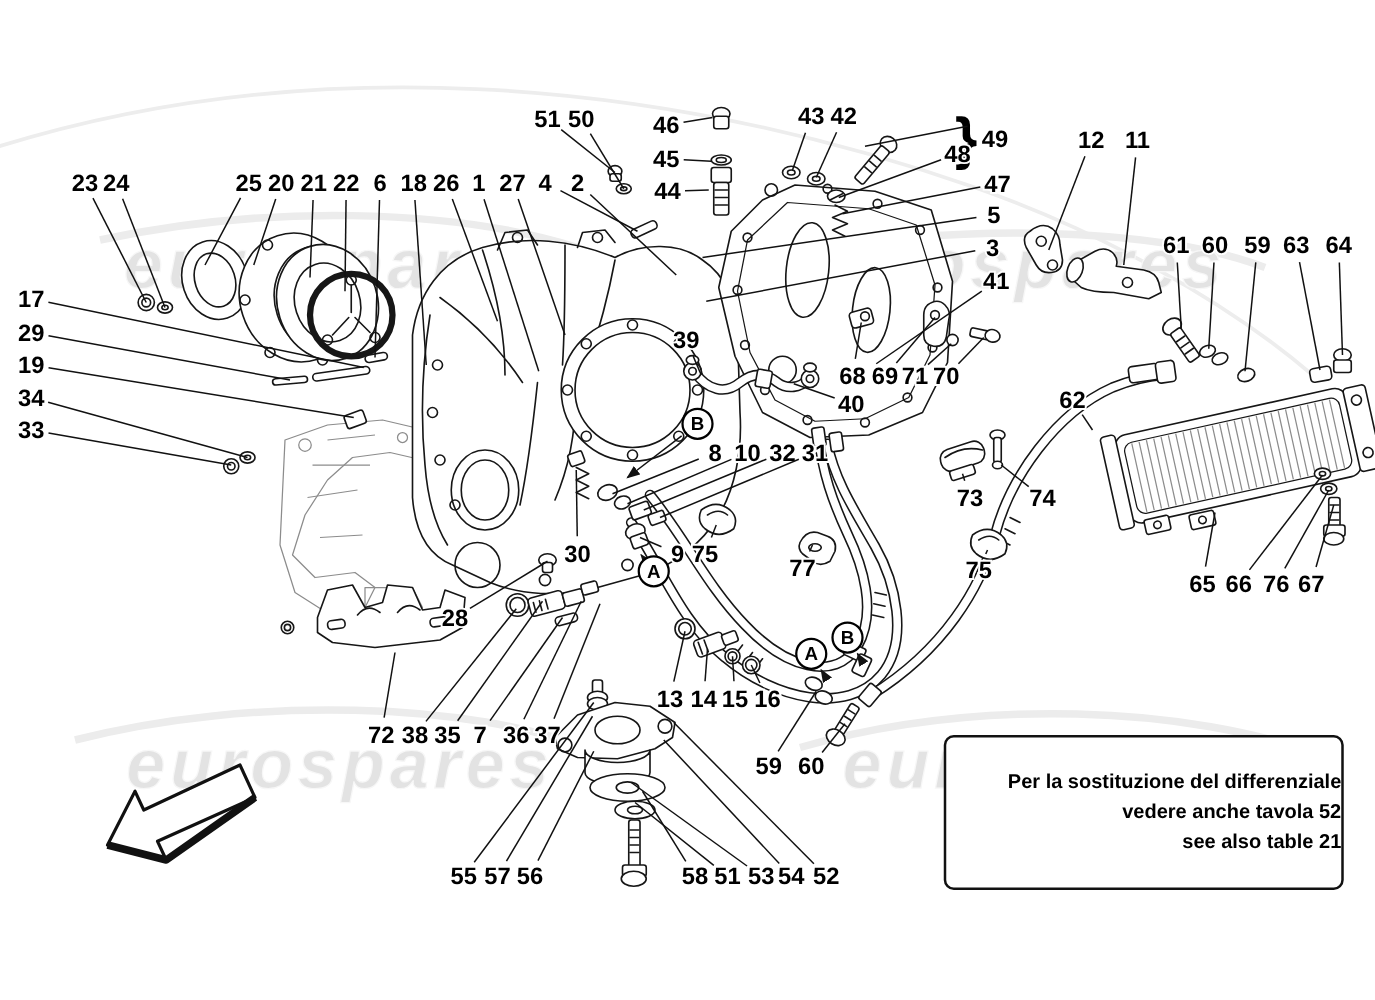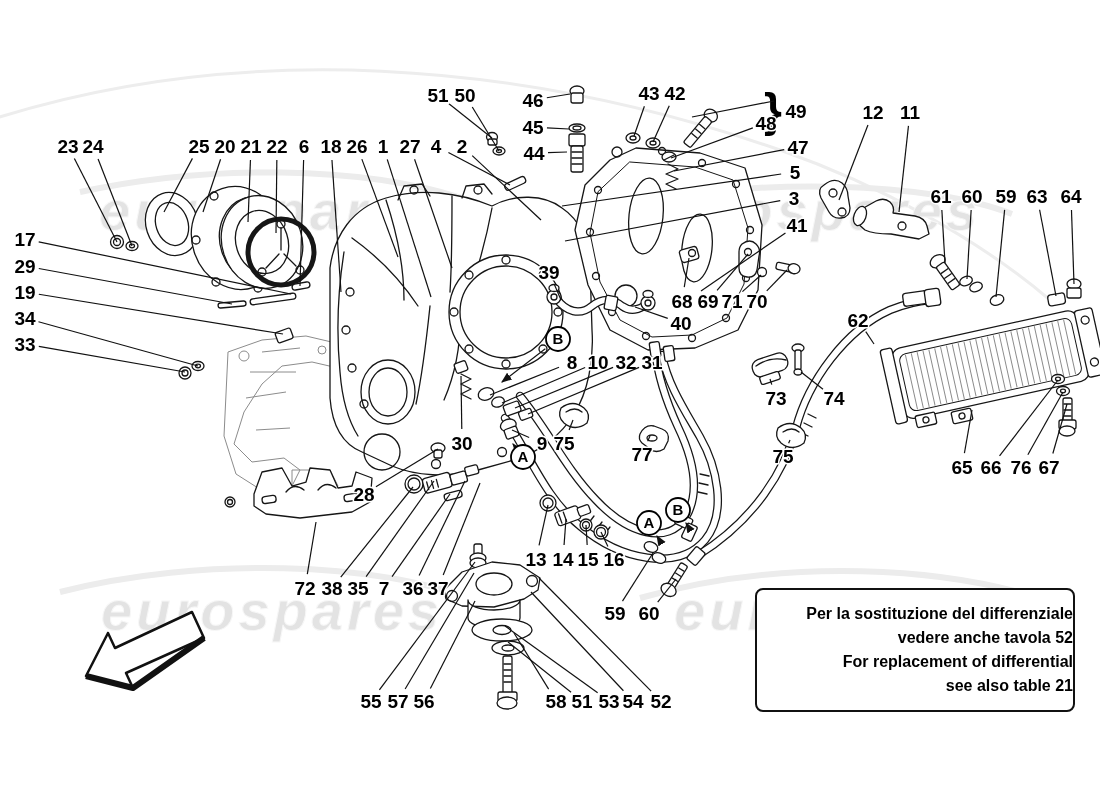--- a/index.html
+++ b/index.html
@@ -704,17 +704,16 @@
         <g>
           <line x1="651.1409932889992" y1="691.0601817585812" x2="539" y2="578" class="leader"></line>
           <text x="661" y="707.5" class="lbl">52</text>
         </g>
       </g>
 </svg>
 
 <div id="note-box">
   <div>Per la sostituzione del differenziale</div>
   <div>vedere anche tavola 52</div>
-  <div>For replacement of differential</div>
   <div>see  also table 21</div>
 </div>
 
 </div>
 
 </body></html>

